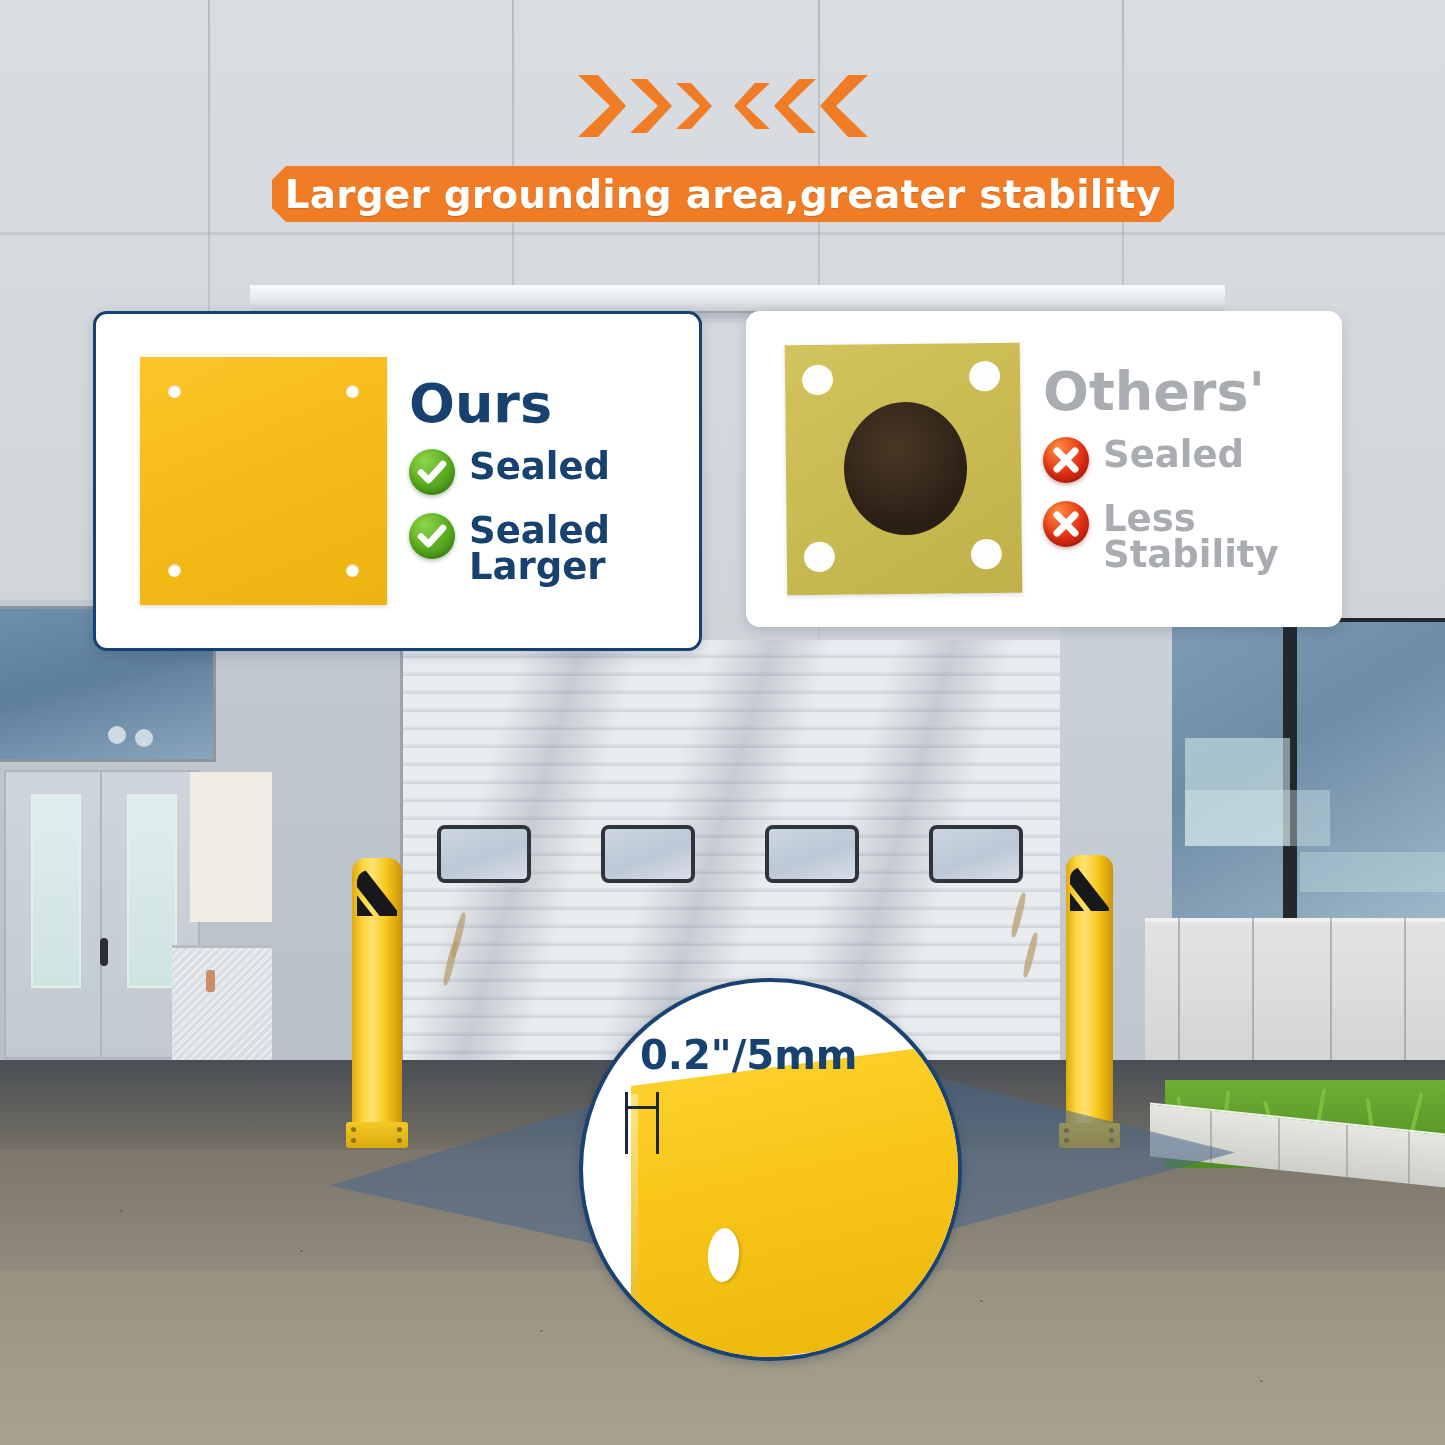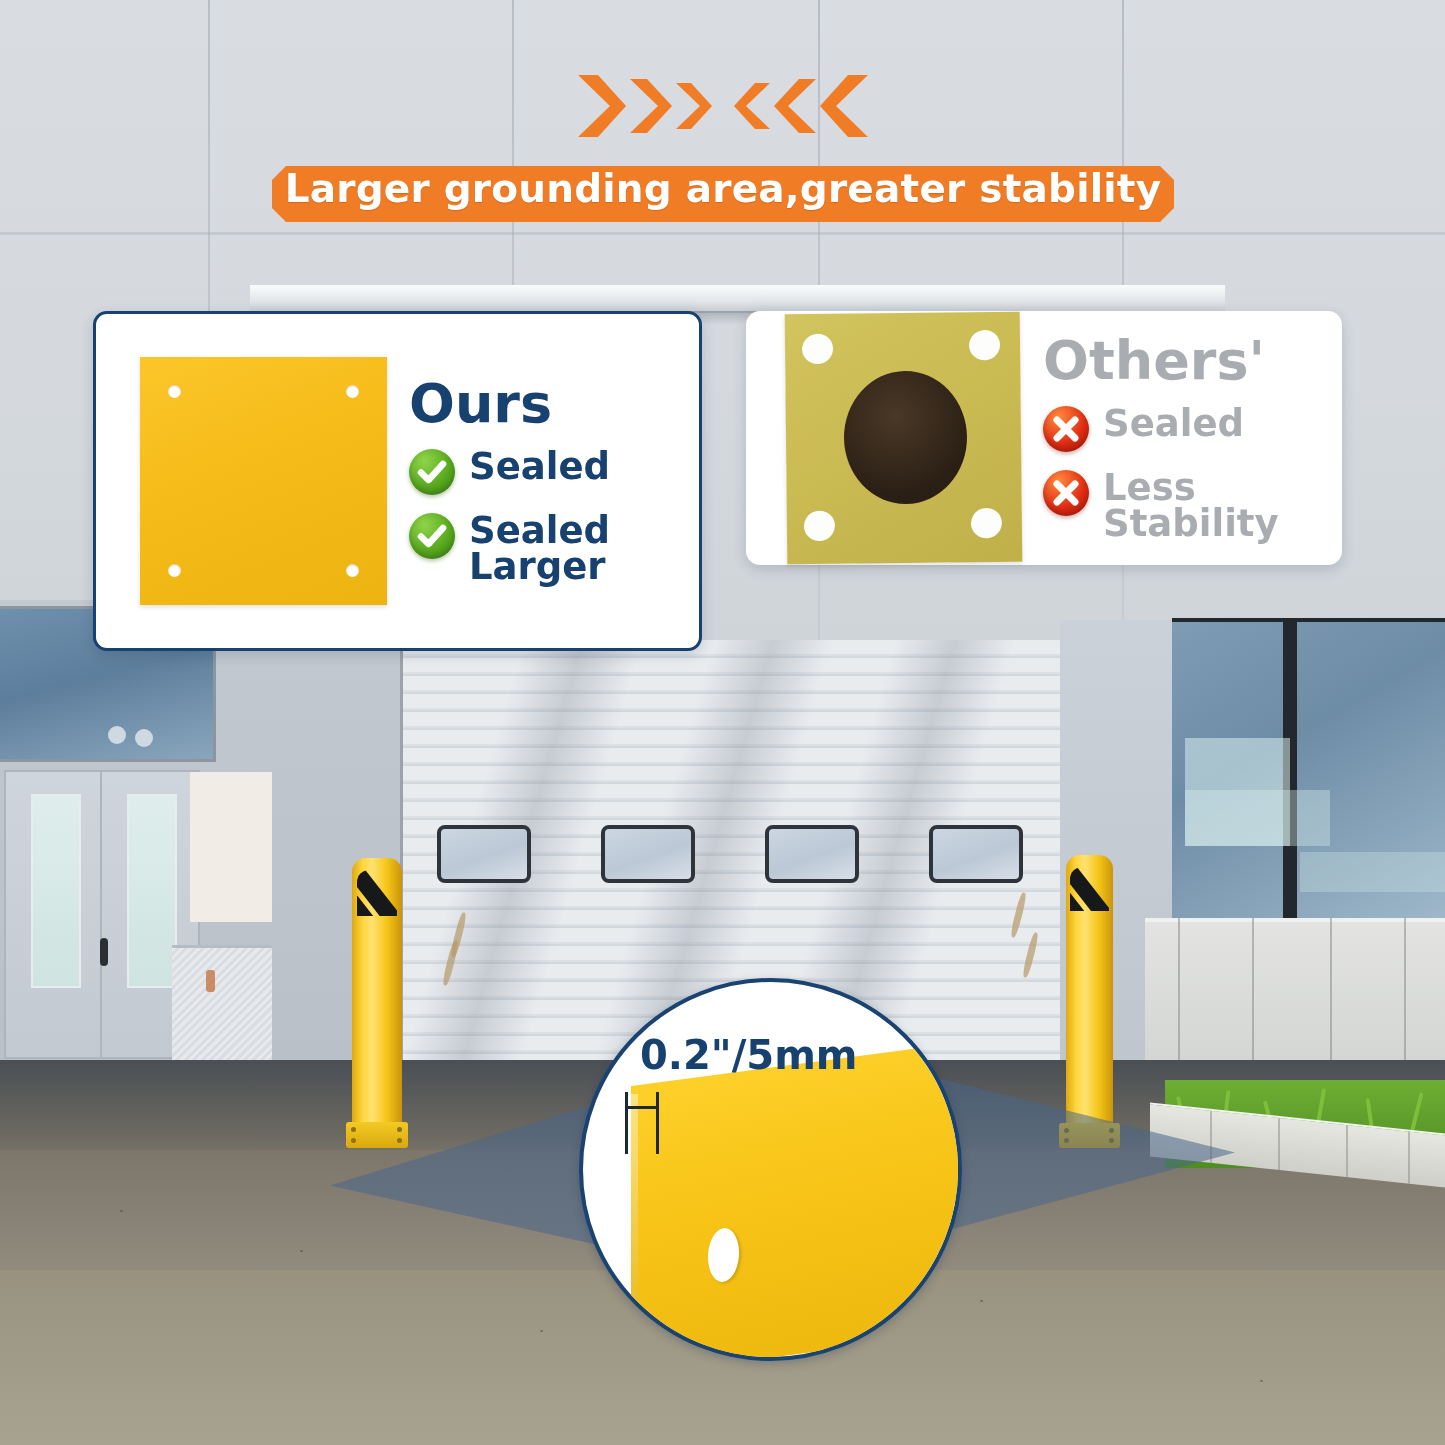--- a/index.html
+++ b/index.html
@@ -103,31 +103,31 @@
 
   
   .headline{position:absolute;left:0;top:62px;width:1445px;height:88px;
     display:flex;align-items:center;justify-content:center;gap:18px;}
   .chev-group{display:flex;align-items:center;}
   .chev{display:block;}
   .title-text{font-size:70px;font-weight:bold;color:#17416e;letter-spacing:.5px;
     white-space:nowrap;font-family:"DejaVu Sans",sans-serif;}
 
   .subbanner{position:absolute;left:272px;top:166px;width:902px;height:56px;
-    background:#f07c26;color:#fff;display:flex;justify-content:center;
+    background:#f07c26;color:#fff;display:flex;align-items:center;justify-content:center;
     clip-path:polygon(14px 0,888px 0,902px 14px,902px 42px,888px 56px,14px 56px,0 42px,0 14px);
     box-shadow:0 2px 4px rgba(0,0,0,.12);}
   .subbanner span{font-size:39px;font-weight:bold;letter-spacing:.2px;white-space:nowrap;
     font-family:"DejaVu Sans",sans-serif;text-shadow:0 1px 1px rgba(120,50,0,.25);}
 
   
   .card{position:absolute;background:#fff;border-radius:14px;
     box-shadow:0 4px 14px rgba(30,45,70,.18);display:flex;align-items:center;}
   .card.ours{left:93px;top:311px;width:603px;height:334px;border:3px solid #17416e;}
-  .card.others{left:746px;top:311px;width:596px;height:254px;}
+  .card.others{left:746px;top:311px;width:596px;height:316px;}
 
   .plate-wrap{position:relative;flex:0 0 auto;}
 
   
   .plate-ours{position:relative;width:247px;height:248px;margin-left:44px;
     background:linear-gradient(158deg,#fcc62a,#f5bb18 45%,#edb311);
     box-shadow:0 2px 5px rgba(0,0,0,.13);}
   .plate-ours .hole{position:absolute;width:13px;height:13px;border-radius:50%;background:#fff;
     box-shadow:inset 0 1px 2px rgba(150,110,0,.35);}
 

